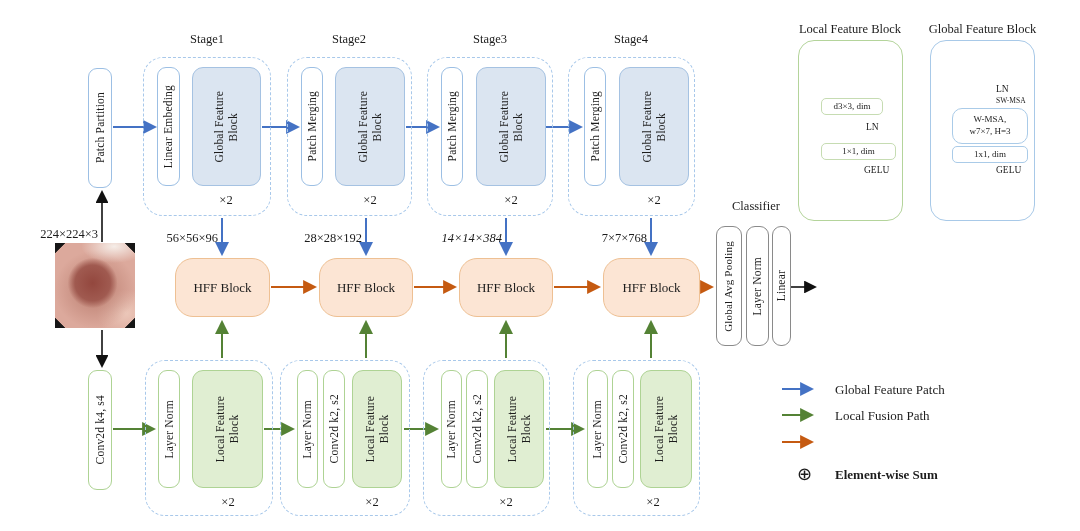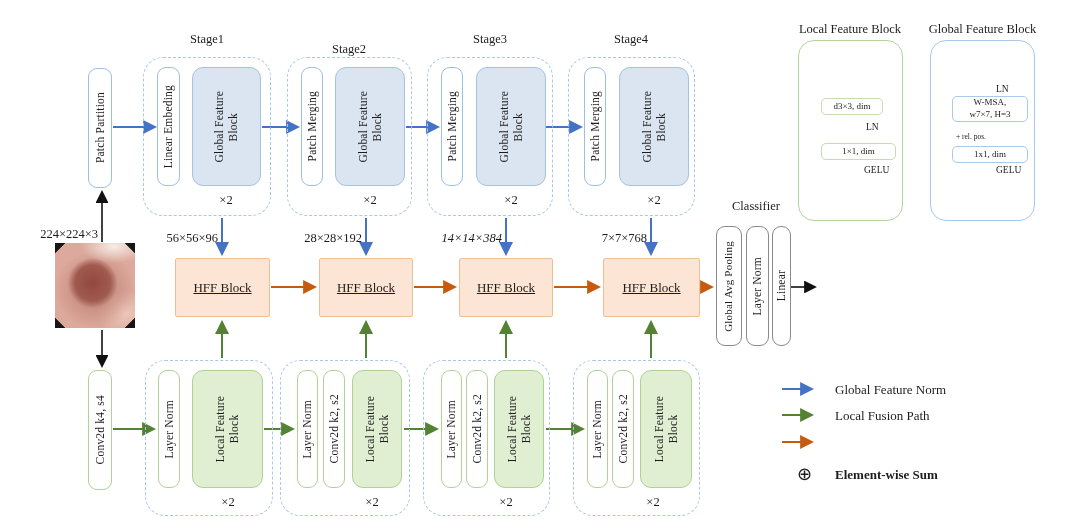--- a/index.html
+++ b/index.html
@@ -15,21 +15,21 @@
   .bk { border-color:#8a8a8a; }          
   .fill-blue  { background:#dbe5f1; border:1px solid #a5c2e2; border-radius:11px; }
   .fill-green { background:#e0eed2; border:1px solid #aed394; border-radius:11px; }
 
   .vt { writing-mode:vertical-rl; transform:rotate(180deg); font-size:11.5px; line-height:1.25;
         text-align:center; white-space:pre-line; letter-spacing:.2px; }
 
   .dashed { position:absolute; border:1px dashed #a8c8ea; border-radius:20px; }
 
   .hff { position:absolute; display:flex; align-items:center; justify-content:center;
-         background:#fce5d4; border:1px solid #eec093; border-radius:2px; font-size:13px;text-decoration:underline; }
+         background:#fce5d4; border:1px solid #eec093; border-radius:18px; font-size:13px; }
 
   .lbl { position:absolute; font-size:12.5px; white-space:nowrap; }
   .ctr { text-align:center; }
   .rt  { text-align:right; }
 
   .outer { position:absolute; background:#fff; border:1px solid; border-radius:16px; }
   .outer.g { border-color:#b4d49b; }
   .outer.b { border-color:#a8c9e8; }
   .dbox { position:absolute; display:flex; align-items:center; justify-content:center;
           background:#fff; border:1px solid; border-radius:5px; font-size:9px;
@@ -156,21 +156,21 @@
   <div class="box bb" style="left:157px;top:67px;width:23px;height:119px;">
     <span class="vt">Linear Embeding</span>
   </div>
   <div class="box fill-blue" style="left:192px;top:67px;width:69px;height:119px;">
     <span class="vt">Global Feature
 Block</span>
   </div>
   <div class="lbl ctr" style="left:206px;top:193px;width:40px;">×2</div>
   <div class="lbl rt" style="left:148px;top:231px;width:70px;">56×56×96</div>
 
-  <div class="lbl ctr" style="left:299px;top:32px;width:100px;margin-top:10px;">Stage2</div>
+  <div class="lbl ctr" style="left:299px;top:32px;width:100px;">Stage2</div>
   <div class="dashed" style="left:287px;top:57px;width:125px;height:159px;"></div>
   <div class="box bb" style="left:301px;top:67px;width:22px;height:119px;">
     <span class="vt">Patch Merging</span>
   </div>
   <div class="box fill-blue" style="left:335px;top:67px;width:70px;height:119px;">
     <span class="vt">Global Feature
 Block</span>
   </div>
   <div class="lbl ctr" style="left:350px;top:193px;width:40px;">×2</div>
   <div class="lbl rt" style="left:292px;top:231px;width:70px;">28×28×192</div>
@@ -277,23 +277,23 @@
   <div class="dbox g" style="left:821px;top:98px;width:62px;height:17px;">d3×3, dim</div>
   <div class="dlbl" style="left:866px;top:122px;">LN</div>
   <div class="dbox g" style="left:821px;top:143px;width:75px;height:17px;">1×1, dim</div>
   <div class="dlbl" style="left:864px;top:165px;">GELU</div>
 
   <div class="lbl ctr" style="left:920px;top:22px;width:125px;">Global Feature Block</div>
   <div class="outer b" style="left:930px;top:40px;width:105px;height:181px;"></div>
   <div class="dlbl" style="left:996px;top:84px;">LN</div>
   <div class="dlbl tiny rt" style="left:944px;top:96px;width:42px;margin-top:36px;">+ rel. pos.</div>
   <div class="dlbl tiny" style="left:996px;top:96px;">SW-MSA</div>
-  <div class="dbox b" style="left:952px;top:96px;width:76px;height:26px;">W-MSA,
+  <div class="dbox b" style="left:952px;top:108px;width:76px;height:36px;border-radius:10px;">W-MSA,
 w7×7, H=3</div>
   <div class="dbox b" style="left:952px;top:146px;width:76px;height:17px;">1x1, dim</div>
   <div class="dlbl" style="left:996px;top:165px;">GELU</div>
 
-  <div class="leg-lbl" style="left:835px;top:382px;">Global Feature Norm</div>
+  <div class="leg-lbl" style="left:835px;top:382px;">Global Feature Patch</div>
   <div class="leg-lbl" style="left:835px;top:408px;">Local Fusion Path</div>
   <div class="oplus" style="left:797px;top:465px;">⊕</div>
   <div class="leg-lbl" style="left:835px;top:467px;font-weight:bold;">Element-wise Sum</div>
 
 </div>
 
 </body></html>

